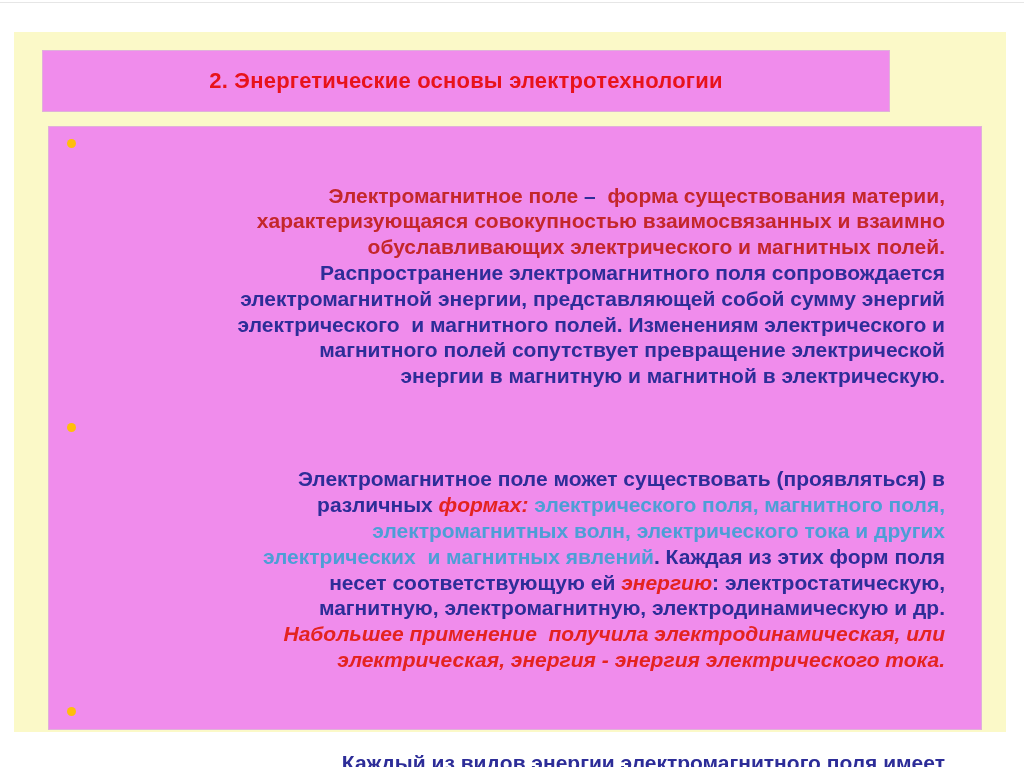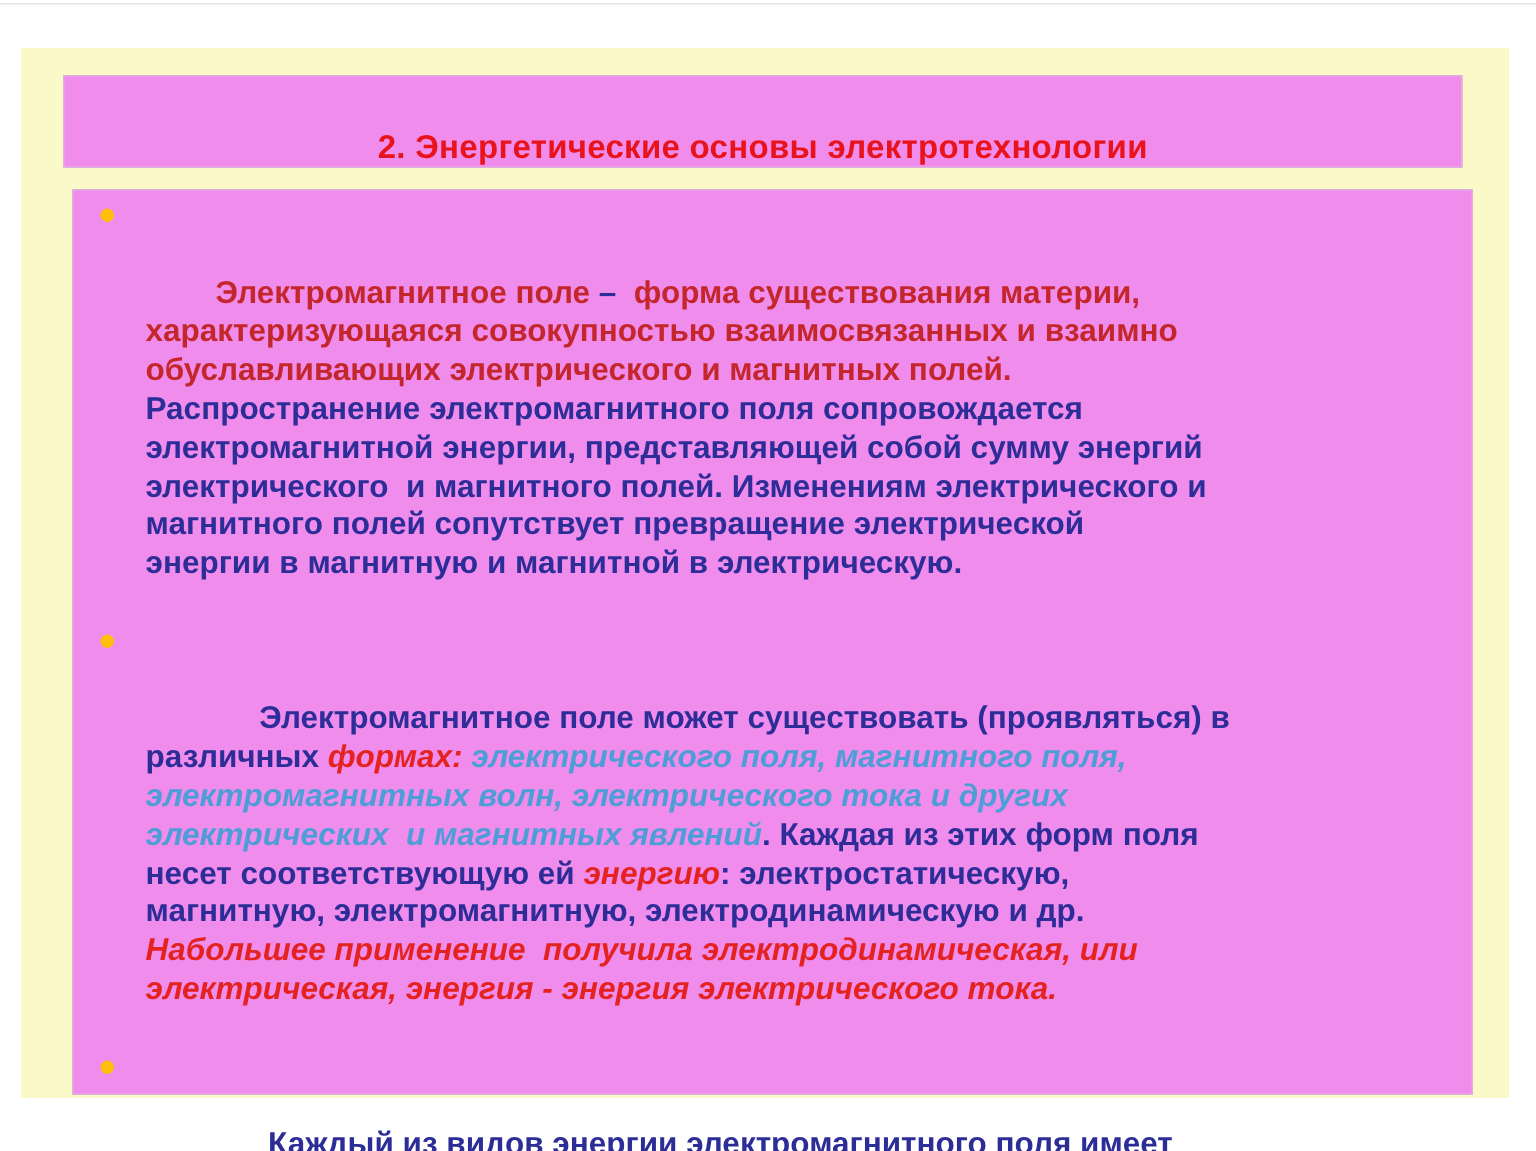--- a/index.html
+++ b/index.html
@@ -14,58 +14,59 @@
     width: 1024px; height: 1px;
     background: #e6e6e6;
   }
   .slide {
     position: absolute; left: 14px; top: 32px;
     width: 992px; height: 700px;
     background: var(--slide_bg, #fbf9c8);
   }
   .title-panel {
     position: absolute; left: 28px; top: 18px;
-    width: 933px; height: 62px;
+    width: 848px; height: 62px;
     background: var(--panel_pink, #f08cec);
     border: 1px solid var(--panel_border, #e0b0da);
     box-sizing: border-box;
-    display: flex; align-items: flex-end; justify-content: center;
+    display: flex; align-items: center; justify-content: center;
   }
   .slide-title {
     font-size: 22px; font-weight: bold;
     color: var(--title_red, #e8131b);
     letter-spacing: 0.2px;
     white-space: nowrap;
   }
   .content-panel {
     position: absolute; left: 34px; top: 94px;
     width: 934px; height: 604px;
     background: var(--panel_pink, #f08cec);
     border: 1px solid var(--panel_border, #e0b0da);
     box-sizing: border-box;
+    text-align: right;
   }
   .bullet-list {
     position: absolute; left: 0; top: 0;
     width: 100%; box-sizing: border-box;
     padding: 4px 36px 0 48px;
   }
   .bullet-item {
     position: relative;
     font-size: 21px; font-weight: bold;
     line-height: 25.8px;
     white-space: pre-wrap;
   }
   .bullet-dot {
     position: absolute; left: -30px; top: 8px;
     width: 9px; height: 9px; border-radius: 50%;
     background: var(--bullet_dot, #ffbe0a);
   }
   .c-dark_red   { color: var(--dark_red,  #c4272b); }
   .c-navy       { color: var(--navy,      #2d2d98); }
-  .c-light_blue { color: var(--light_blue,#4d9ed6); font-style: italic; }
+  .c-light_blue { color: var(--light_blue,#4d9ed6); }
   .c-accent_red { color: var(--accent_red,#e42320); font-style: italic; }
 </style>
 </head>
 <body>
 
 <div class="top-hairline"></div>
 
 <div class="slide">
 
   <div class="title-panel">

